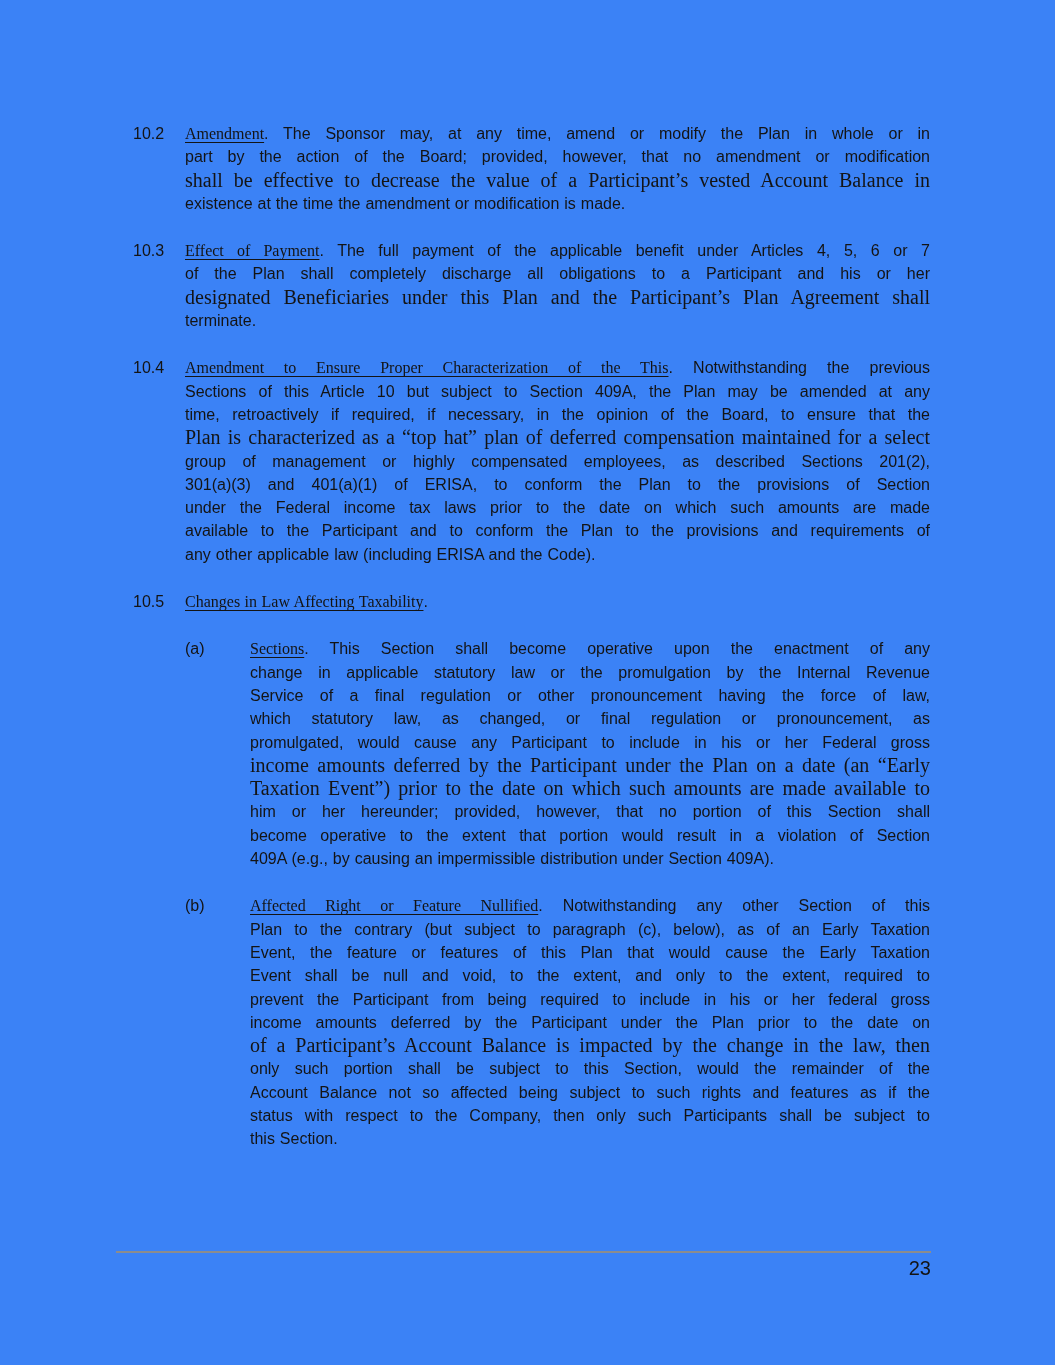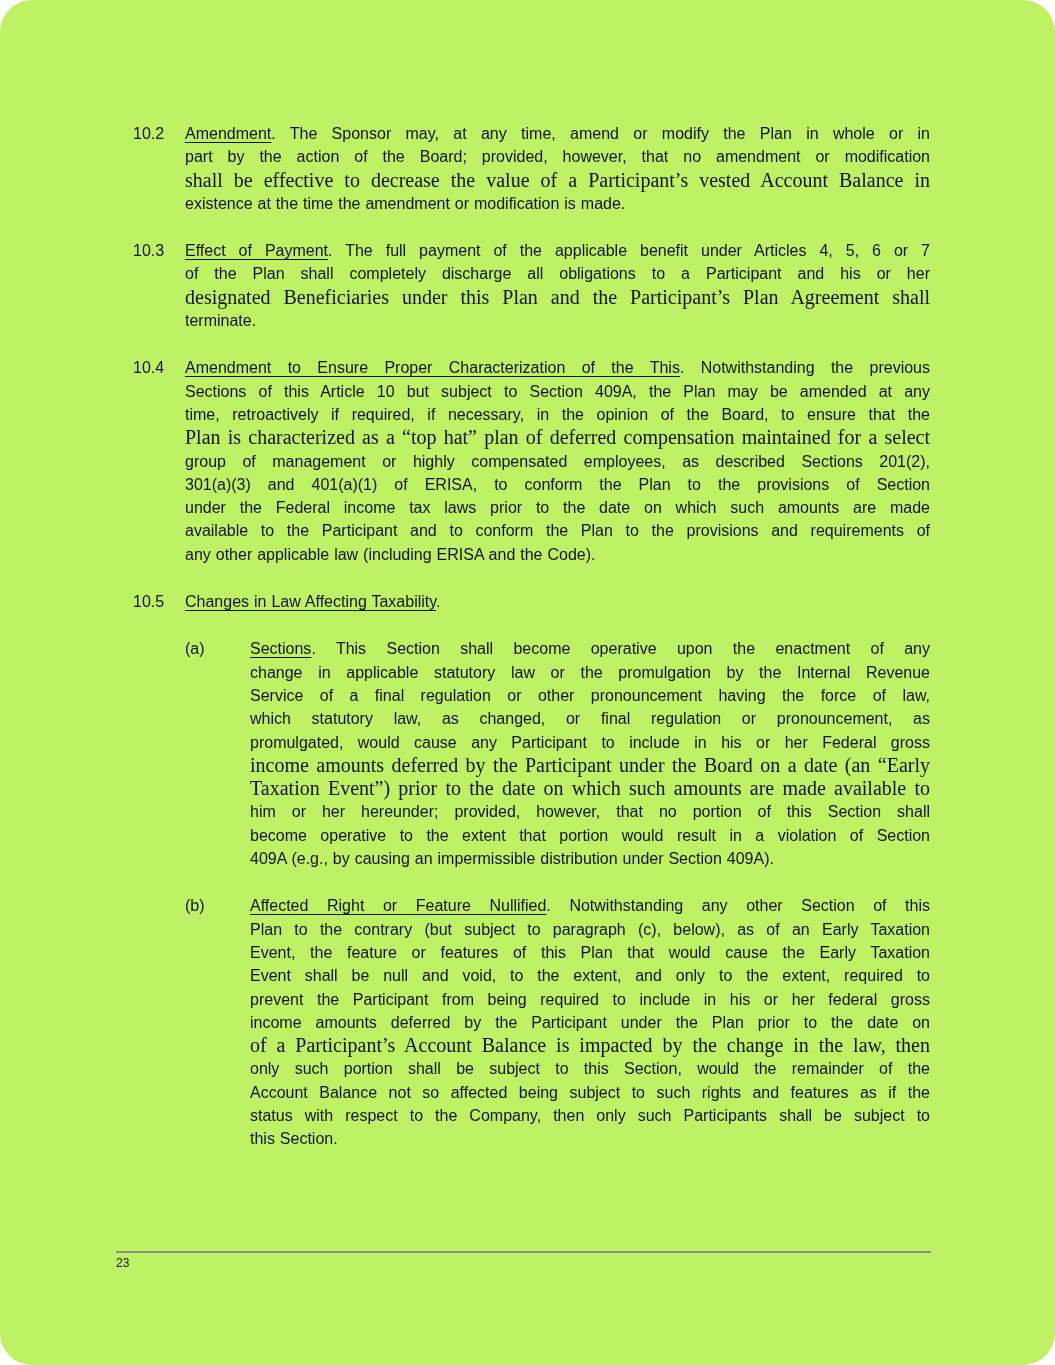--- a/index.html
+++ b/index.html
@@ -4,25 +4,24 @@
 <style>
   html, body {
     margin: 0;
     padding: 0;
     background: #ffffff;
   }
   .page {
     position: relative;
     width: 1055px;
     height: 1365px;
-    background: #bef264;
+    background: #3b82f6;
     color: #141414;
     font-family: "Liberation Sans", sans-serif;
     overflow: hidden;
-    border-radius: 32px;
   }
   .body {
     position: absolute;
     top: 122px;
     left: 133px;
     width: 797px;
   }
   .section {
     display: flex;
     margin-bottom: 24px;
@@ -54,34 +53,36 @@
   .line.last {
     text-align-last: left;
   }
   .line.serif {
     font-family: "Liberation Serif", serif;
     font-size: 20px;
   }
   .heading {
     text-decoration: underline;
     text-underline-offset: 2.5px;
+    font-family: Liberation Serif, serif;
   }
   .footer {
     position: absolute;
     top: 1251px;
     left: 116px;
     width: 815px;
   }
   .rule {
     height: 2px;
     background: #8c8c8c;
   }
   .pagenum {
-    text-align: left;
-    font-size: 12px;
+    margin-top: 5px;
+    text-align: right;
+    font-size: 20px;
     line-height: 20px;
   }
 </style>
 </head>
 <body>
 
 <div class="page">
   <main class="body">
       <div class="section">
         <div class="num">10.2</div>
@@ -122,21 +123,21 @@
         </div>
       </div>
       <div class="section sub">
         <div class="num">(a)</div>
         <div class="content">
           <div class="line"><span class="heading">Sections</span>.   This Section shall become operative upon the enactment of any</div>
           <div class="line">change in applicable statutory law or the promulgation by the Internal Revenue</div>
           <div class="line">Service of a final regulation or other pronouncement having the force of law,</div>
           <div class="line">which statutory law, as changed, or final regulation or pronouncement, as</div>
           <div class="line">promulgated, would cause any Participant to include in his or her Federal gross</div>
-          <div class="line serif">income amounts deferred by the Participant under the Board on a date (an “Early</div>
+          <div class="line serif">income amounts deferred by the Participant under the Plan on a date (an “Early</div>
           <div class="line serif">Taxation Event”) prior to the date on which such amounts are made available to</div>
           <div class="line">him or her hereunder; provided, however, that no portion of this Section shall</div>
           <div class="line">become operative to the extent that portion would result in a violation of Section</div>
           <div class="line last">409A (e.g., by causing an impermissible distribution under Section 409A).</div>
         </div>
       </div>
       <div class="section sub">
         <div class="num">(b)</div>
         <div class="content">
           <div class="line"><span class="heading">Affected Right or Feature Nullified</span>.  Notwithstanding any other Section of this</div>

